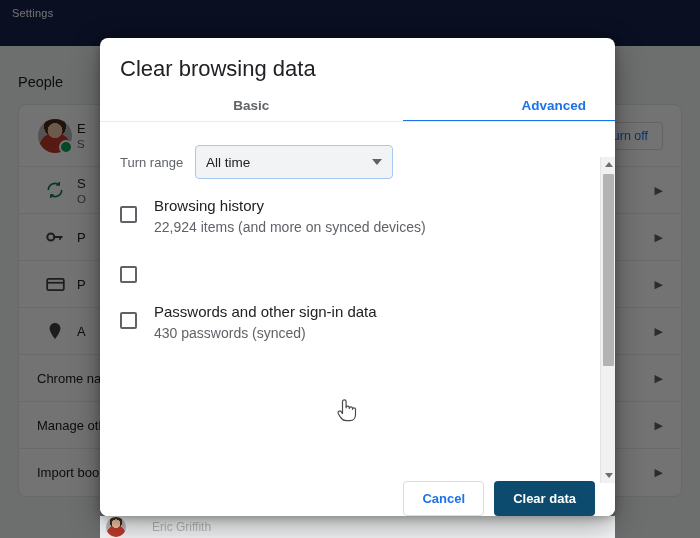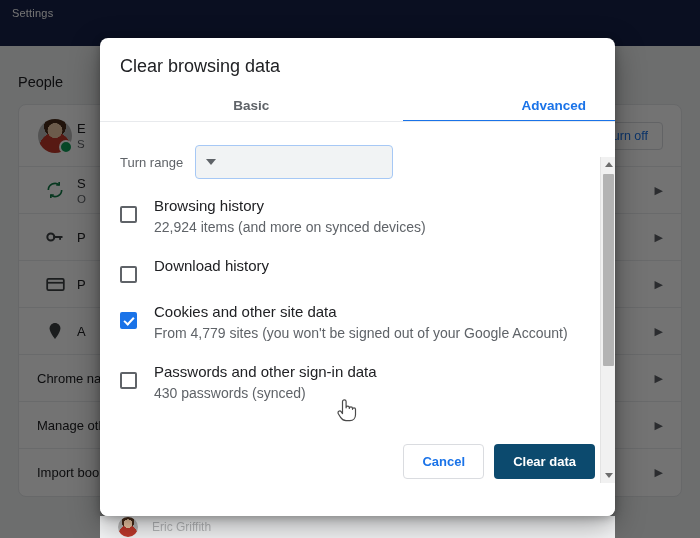--- a/index.html
+++ b/index.html
@@ -146,23 +146,24 @@
 
   
   .bottom-strip {
     position: absolute;
     left: 100px; top: 516px;
     width: 515px; height: 22px;
     background: #f6f7f8;
     z-index: 6;
     display: flex;
     align-items: center;
-    padding-left: 18px;
-    box-sizing: border-box;
-    overflow: hidden;
+    padding-left: 6px;
+    box-sizing: border-box;
+    overflow: hidden;
+    gap: 12px;
   }
   .bottom-strip .avatar { width: 20px; height: 20px; flex: 0 0 20px; }
   .bottom-name {
     font-size: 12px;
     color: #b9bbbd;
     margin-left: 14px;
     white-space: nowrap;
   }
 
   
@@ -172,21 +173,21 @@
     width: 515px; height: 478px;
     background: #ffffff;
     border-radius: 8px;
     box-shadow: 0 10px 30px rgba(0,0,0,0.35), 0 2px 8px rgba(0,0,0,0.25);
     z-index: 10;
     overflow: hidden;
   }
   .dlg-title {
     position: absolute;
     left: 20px; top: 18px;
-    font-size: 18px;
+    font-size: 22px;
     color: #202124;
   }
   .tabs {
     position: absolute;
     left: 0; top: 52px;
     width: 605px; height: 32px;
     display: flex;
   }
   .tab {
     flex: 1 1 50%;
@@ -334,21 +335,21 @@
     border-radius: 1px;
   }
 
   
   .dlg-footer {
     position: absolute;
     left: 0; bottom: 0;
     width: 515px; height: 72px;
     background: #ffffff;
     display: flex;
-    align-items: flex-start;
+    align-items: flex-end;
     justify-content: flex-end;
     padding-right: 20px;
     box-sizing: border-box;
   }
   .btn {
     font-family: "Liberation Sans", sans-serif;
     font-size: 13px;
     font-weight: bold;
     border-radius: 4px;
     padding: 9px 18px;
@@ -507,49 +508,42 @@
       <div class="tab active">
         <span>Advanced</span>
         <div class="tab-underline"></div>
       </div>
     </div>
     <div class="tabs-divider"></div>
 
     <div class="timerange">
       <div class="timerange-label">Turn range</div>
       <div class="select">
+        <div class="select-value">All time</div>
         <div class="select-arrow"></div>
       </div>
     </div>
 
     <div class="list-wrap">
       <div class="list">
 
         <div class="item">
           <div class="cbox"></div>
           <div class="item-texts">
             <div class="item-title">Browsing history</div>
             <div class="item-sub">22,924 items (and more on synced devices)</div>
           </div>
         </div>
 
         <div class="item">
           <div class="cbox"></div>
           <div class="item-texts">
-            <div class="item-title">Download history</div>
-          </div>
-        </div>
-
-        <div class="item">
-          <div class="cbox checked"></div>
-          <div class="item-texts">
-            <div class="item-title">Cookies and other site data</div>
-            <div class="item-sub">From 4,779 sites (you won't be signed out of your Google Account)</div>
-          </div>
-        </div>
+          </div>
+        </div>
+
 
 
         <div class="item">
           <div class="cbox"></div>
           <div class="item-texts">
             <div class="item-title">Passwords and other sign-in data</div>
             <div class="item-sub">430 passwords (synced)</div>
           </div>
         </div>
 

